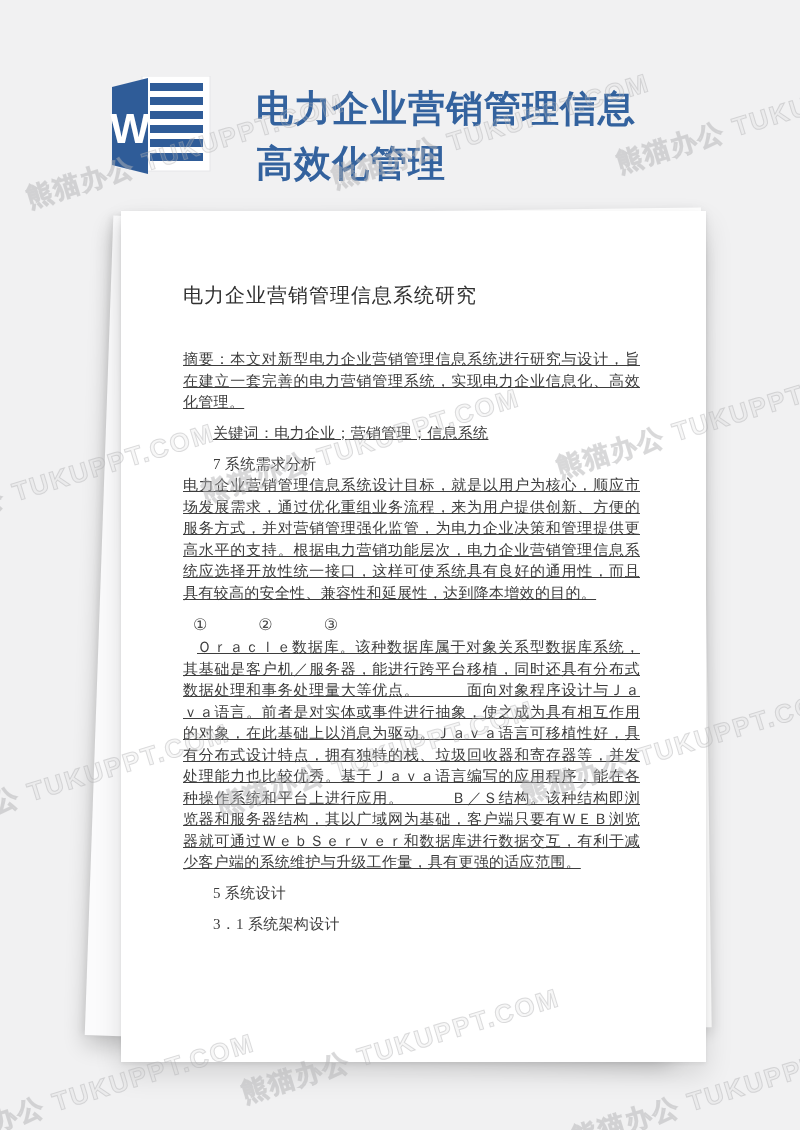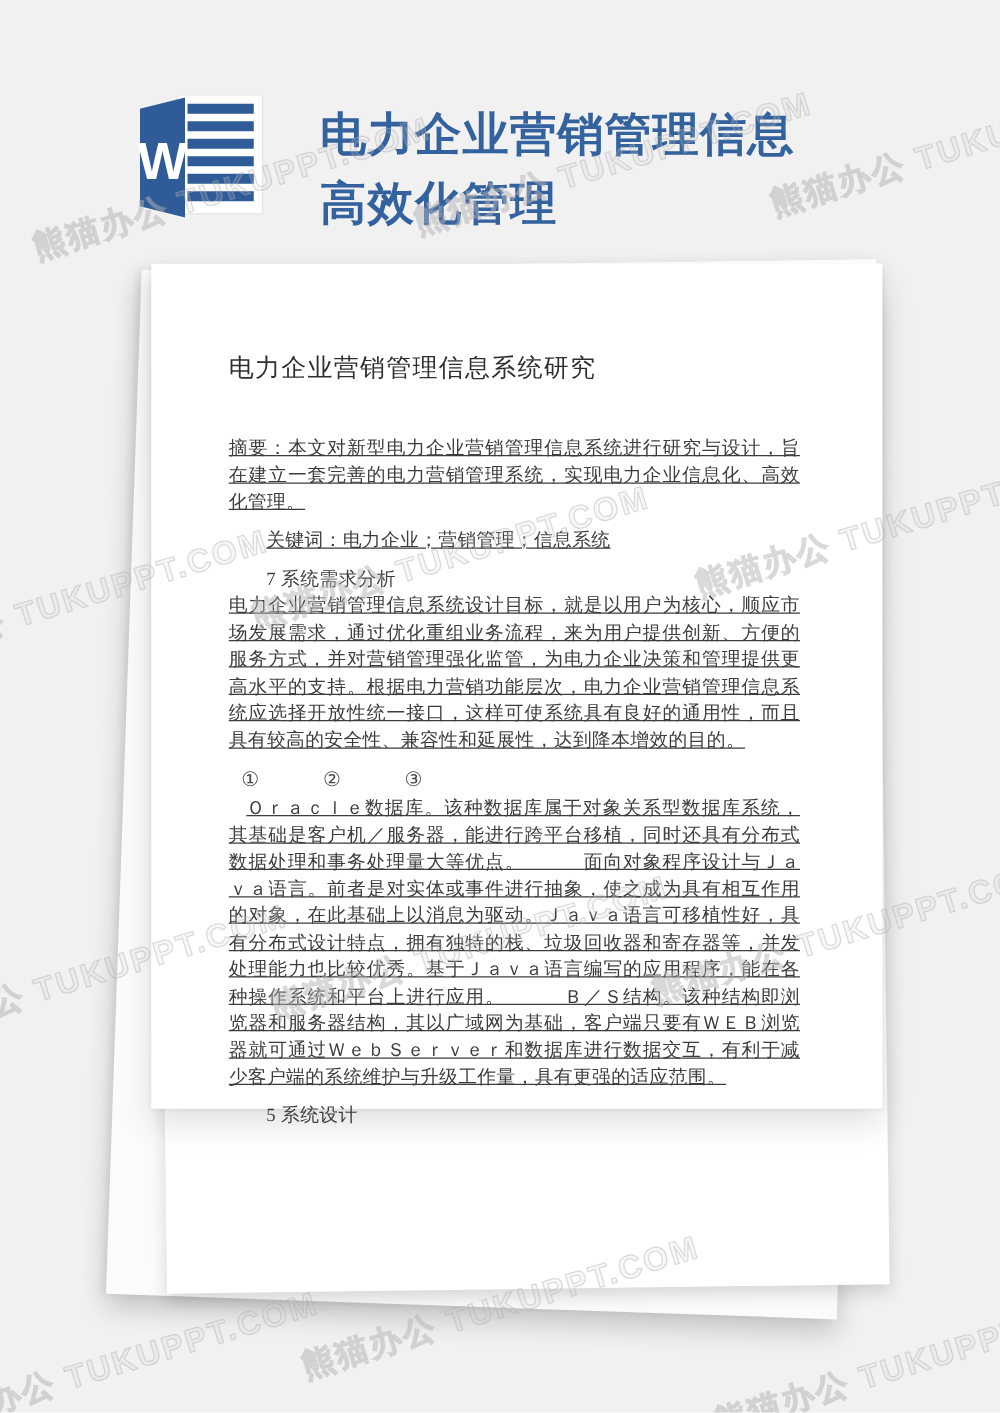--- a/index.html
+++ b/index.html
@@ -32,21 +32,21 @@
     box-shadow:0 10px 22px rgba(0,0,0,.20), -3px 0 6px rgba(0,0,0,.06);
     z-index:1;
   }
   .page-mid{
     left:2px;top:4px;width:578px;height:820px;
     transform:rotate(-0.75deg);transform-origin:0 0;
     box-shadow:0 6px 14px rgba(0,0,0,.15);
     z-index:2;
   }
   .page-front{
-    left:0;top:0;width:585px;height:676px;
+    left:0;top:0;width:585px;height:851px;
     z-index:3;
     box-shadow:0 2px 4px rgba(0,0,0,.06), 0 12px 26px rgba(0,0,0,.12);
     box-sizing:border-box;
     padding:70px 66px 0 62px;
     color:#3d3d3d;
   }
 
   
   .doc-title{
     font-size:20px;font-weight:500;letter-spacing:1px;line-height:28px;
@@ -135,20 +135,21 @@
     <div class="doc-markers">
       <span>①</span>
       <span>②</span>
       <span>③</span>
     </div>
 
     <p class="doc-par doc-p2">Ｏｒａｃｌｅ数据库。该种数据库属于对象关系型数据库系统，其基础是客户机／服务器，能进行跨平台移植，同时还具有分布式数据处理和事务处理量大等优点。　　　面向对象程序设计与Ｊａｖａ语言。前者是对实体或事件进行抽象，使之成为具有相互作用的对象，在此基础上以消息为驱动。Ｊａｖａ语言可移植性好，具有分布式设计特点，拥有独特的栈、垃圾回收器和寄存器等，并发处理能力也比较优秀。基于Ｊａｖａ语言编写的应用程序，能在各种操作系统和平台上进行应用。　　　Ｂ／Ｓ结构。该种结构即浏览器和服务器结构，其以广域网为基础，客户端只要有ＷＥＢ浏览器就可通过ＷｅｂＳｅｒｖｅｒ和数据库进行数据交互，有利于减少客户端的系统维护与升级工作量，具有更强的适应范围。</p>
 
     <p class="doc-h doc-h3">5 系统设计</p>
 
+    <p class="doc-h doc-h3-1">3．1 系统架构设计</p>
 
 
   </div>
 </div>
 
 <span class="wm wm1">熊猫办公 TUKUPPT.COM</span>
 <span class="wm wm2">熊猫办公 TUKUPPT.COM</span>
 <span class="wm wm3">熊猫办公 TUKUPPT.COM</span>
 <span class="wm wm4">熊猫办公 TUKUPPT.COM</span>
 <span class="wm wm5">熊猫办公 TUKUPPT.COM</span>

